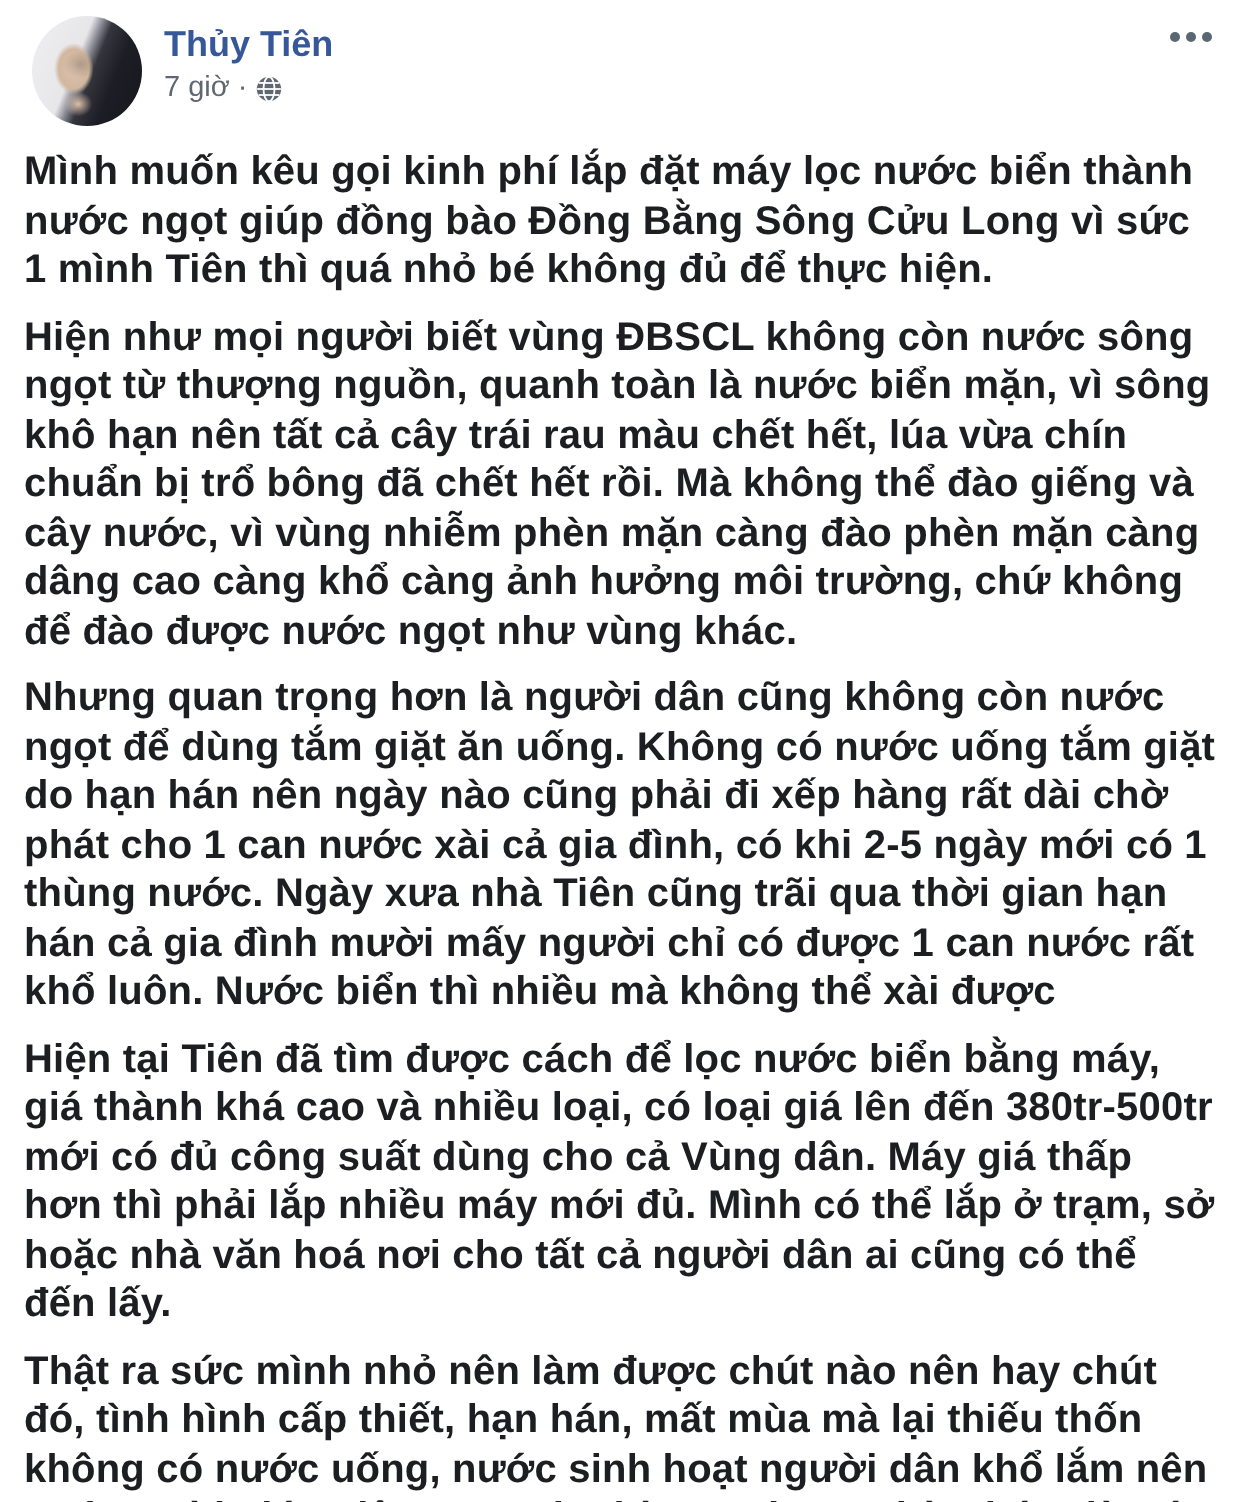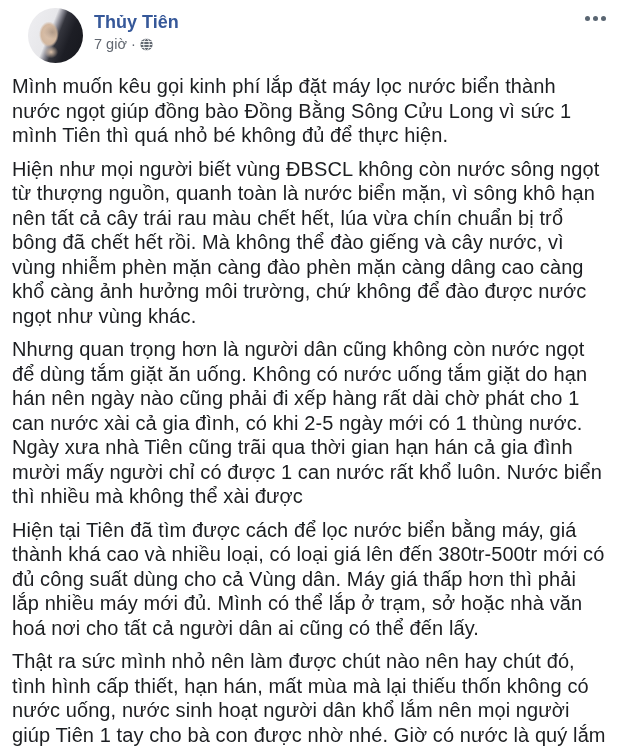--- a/index.html
+++ b/index.html
@@ -19,21 +19,21 @@
     height: 751px;
     background: #ffffff;
     position: relative;
     box-sizing: border-box;
   }
 
   
   .post-header {
     display: flex;
     align-items: flex-start;
-    padding: 8px 12px 0 28px;
+    padding: 8px 12px 0 16px;
     position: relative;
   }
   .avatar {
     width: 55px;
     height: 55px;
     border-radius: 50%;
     flex: 0 0 55px;
     overflow: hidden;
     cursor: pointer;
     background:
@@ -99,20 +99,21 @@
   .post-body {
     padding: 11px 12px 0 12px;
     font-size: 20px;
     line-height: 24.5px;
     color: #1c1e21;
     letter-spacing: 0.1px;
   }
   .post-body p {
     margin: 0 0 9px 0;
     white-space: pre-wrap;
+    font-weight: bold;
   }
   .post-body p:last-child { margin-bottom: 0; }
 </style>
 </head>
 <body>
 
 <div class="post">
 
   <div class="post-header">
     <div class="avatar"></div>

